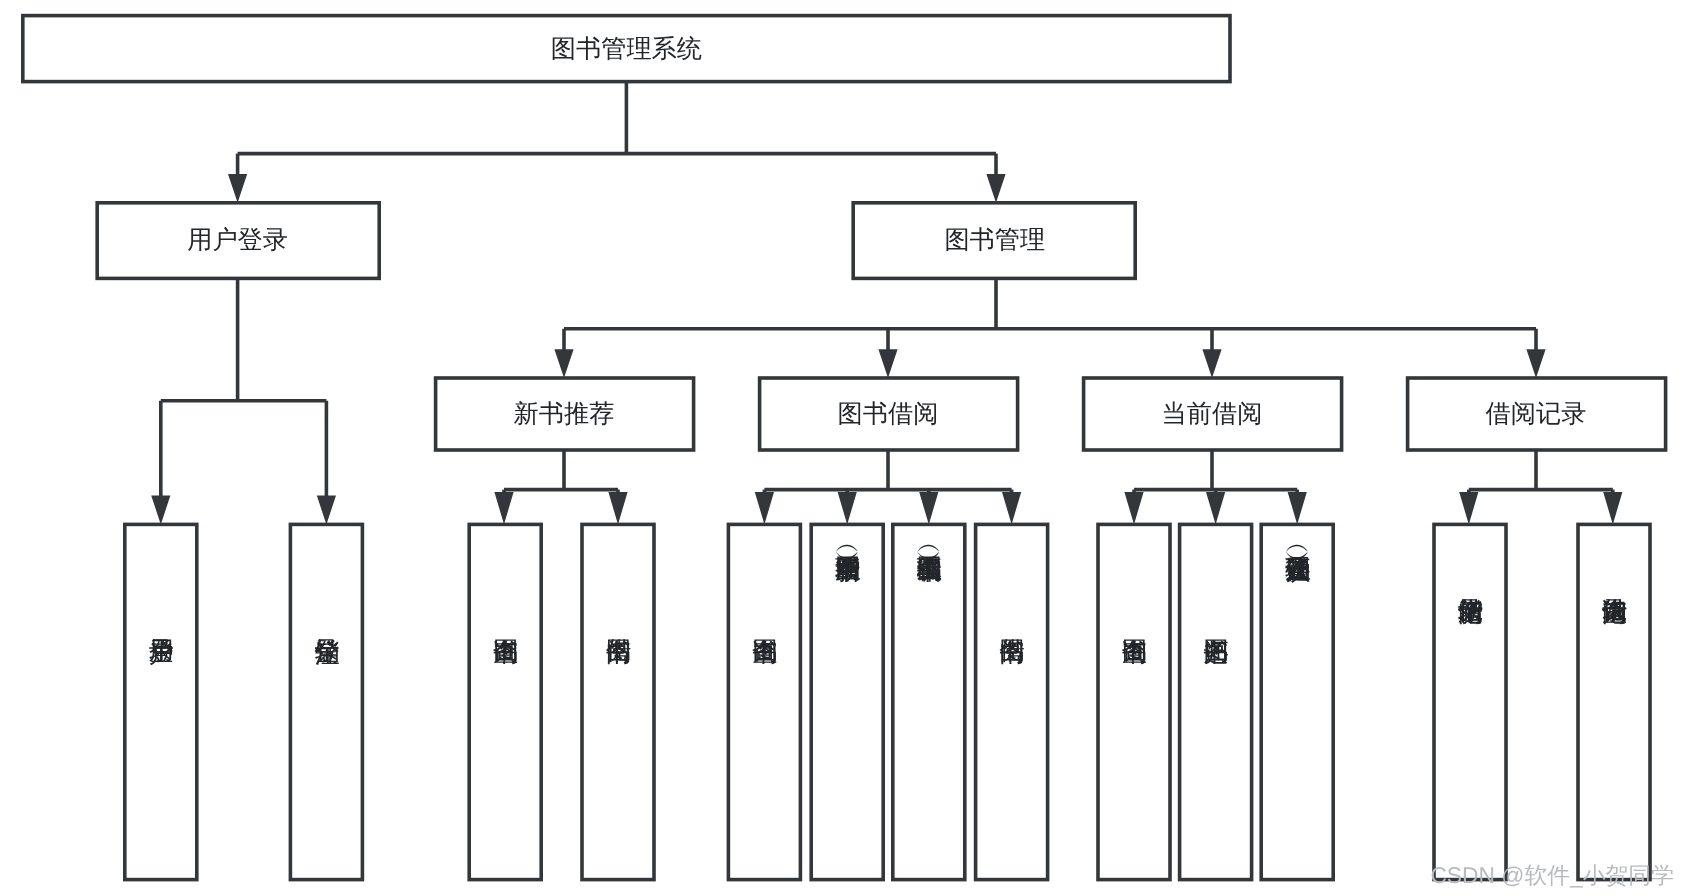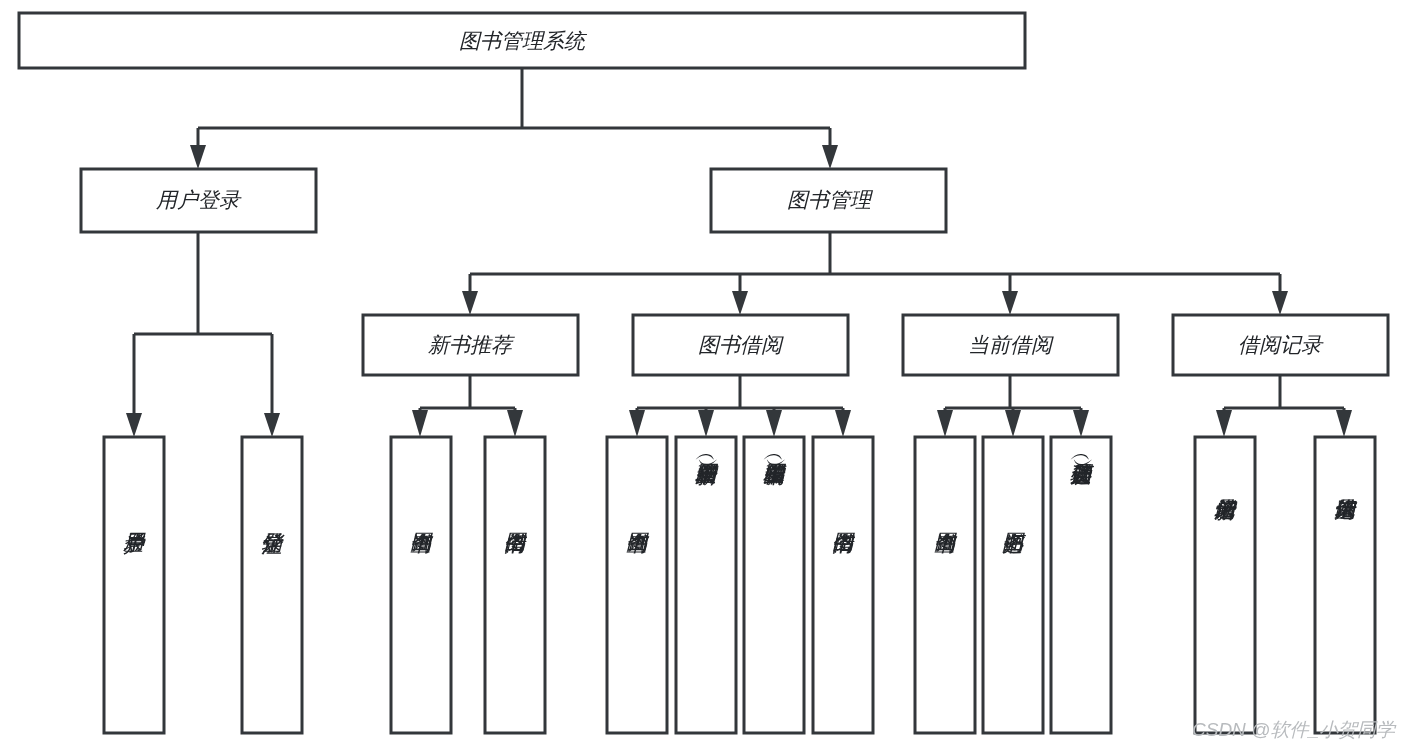--- a/index.html
+++ b/index.html
@@ -11,21 +11,20 @@
     width: 1405px;
     height: 747px;
     font-family: "Liberation Sans", "DejaVu Sans", sans-serif;
     overflow: hidden;
     position: relative;
   }
   #diagram-root {
     position: relative;
     width: 1405px;
     height: 737px;
-    font-style: italic;
   }
   svg.diagram-canvas {
     position: absolute;
     top: 0;
     left: 0;
     width: 1405px;
     height: 747px;
     display: block;
   }
   .node-rect {

